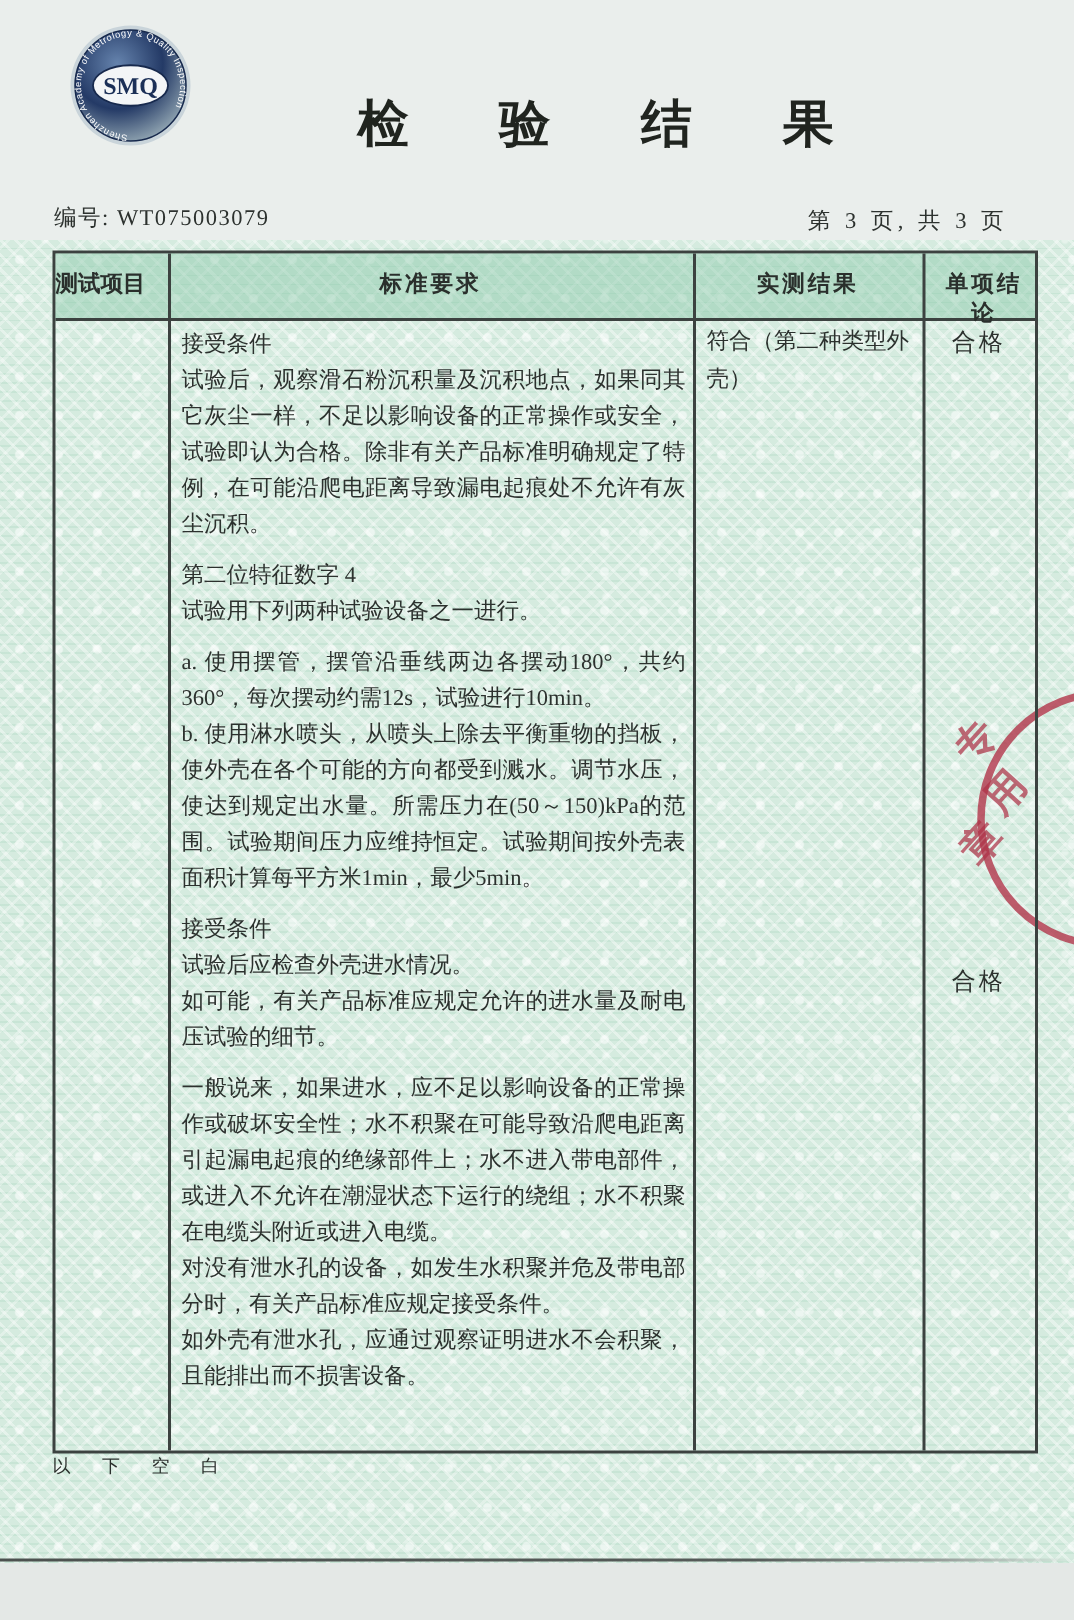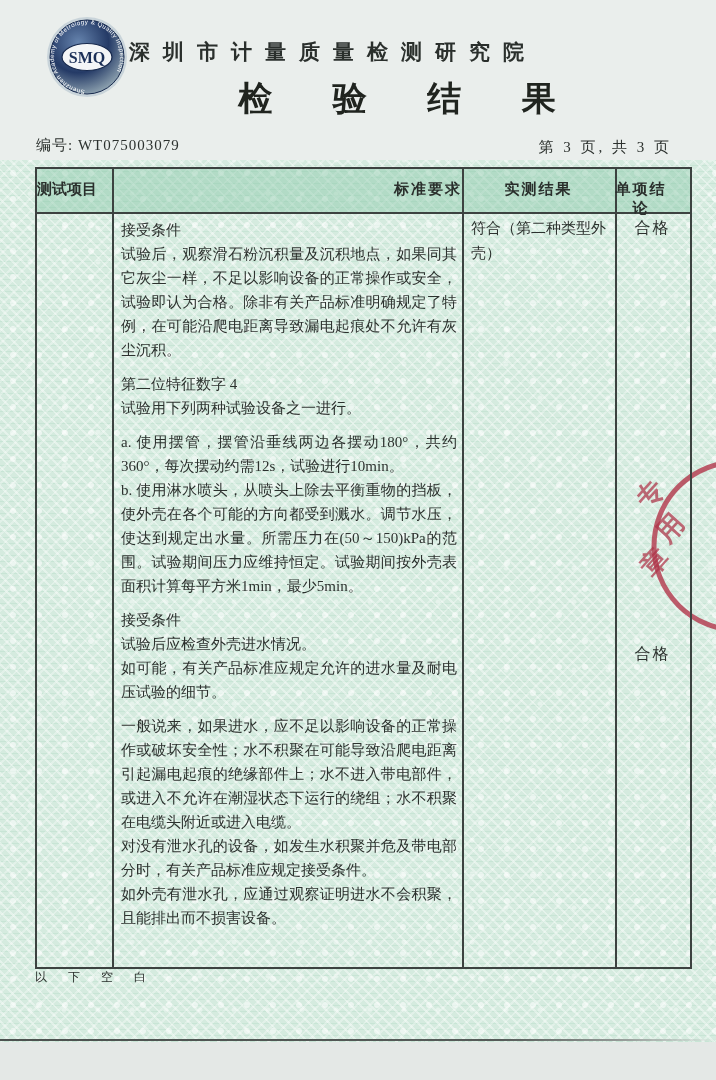--- a/index.html
+++ b/index.html
@@ -23,43 +23,43 @@
     background-position:0 0, 13px 17px, 0 0, 0 0, 0 0;
   }
   .header{position:absolute; left:0; top:0; width:716px; height:135px;}
   .logo{position:absolute; left:46px; top:16px; width:82px; height:82px;}
   .institute{
     position:absolute; left:129px; top:38px;
     font-size:21px; font-weight:bold; letter-spacing:13px; white-space:nowrap;
     color:#2a2f2c;
   }
   .title{
-    position:absolute; left:0; right:0; top:76px; text-align:center; padding-left:104px;
+    position:absolute; left:0; right:0; top:60px; text-align:center; padding-left:104px;
     font-size:34px; font-weight:bold; letter-spacing:26px; white-space:nowrap;
     color:#20241f;
   }
   .meta{position:absolute; left:0; top:136px; width:716px; height:24px; font-size:15px;}
   .report-no{position:absolute; left:36px; top:0; letter-spacing:1px;}
   .page-ind{position:absolute; right:44px; top:2px; letter-spacing:3px;}
 
   
   .rtable{
     position:absolute; left:35px; top:167px; width:653px; height:798px;
     border:2px solid #3c4240;
   }
   .vline{position:absolute; top:0; bottom:0; width:0; border-left:2px solid #3c4240;}
   .v1{left:75px;} .v2{left:425px;} .v3{left:578px;}
   .hline{position:absolute; left:0; right:0; top:43px; border-top:2px solid #3c4240;}
   .hbg{position:absolute; left:0; right:0; top:0; height:43px; background:rgba(125,195,160,0.40);}
   .th{
     position:absolute; top:11px; text-align:center; font-size:15px; font-weight:600;
     letter-spacing:2px; color:#2a2f2c;
   }
-  .th1{left:0; width:60px; letter-spacing:0;} .th2{left:75px; width:350px;text-align:right;}
-  .th3{left:425px; width:153px;} .th4{left:578px; width:52px;}
+  .th1{left:0; width:60px; letter-spacing:0;} .th2{left:75px; width:350px;}
+  .th3{left:425px; width:153px;} .th4{left:578px; width:52px;padding-left:15px;}
 
   .req{
     position:absolute; left:84px; top:49px; width:336px;
     font-size:15px; line-height:24px; text-align:justify;
   }
   .req p{margin:0;}
   .req p.gap{margin-top:10px;}
 
   .res{position:absolute; left:434px; width:138px; font-size:15px; line-height:25px;}
   .res1{top:47px;}
@@ -101,21 +101,20 @@
         </defs>
         <circle cx="41" cy="41" r="40" fill="#c9d4da"></circle>
         <circle cx="41" cy="41" r="37" fill="url(#globe)" stroke="#17294d" stroke-width="1"></circle>
         <text font-size="6.2" fill="#ffffff" letter-spacing="0.4" font-family="Liberation Sans, sans-serif">
           <textPath href="#ringpath" startOffset="2">Shenzhen Academy of Metrology &amp; Quality Inspection</textPath>
         </text>
         <ellipse cx="41" cy="41" rx="25" ry="13.5" fill="#f3f5f7" stroke="#17294d" stroke-width="1.2"></ellipse>
         <text x="41" y="46.5" font-size="16" font-weight="bold" fill="#1b2f57" text-anchor="middle" font-family="Liberation Serif, serif">SMQ</text>
       </svg>
     </div>
-    <div class="institute">深圳市计量质量检测研究院</div>
     <div class="title">检 验 结 果</div>
   </div>
 
   <div class="meta">
     <span class="report-no">编号: WT075003079</span>
     <span class="page-ind">第 3 页, 共 3 页</span>
   </div>
 
   <div class="stamp">
     <svg width="90" height="170" viewBox="0 0 90 170" overflow="visible">

